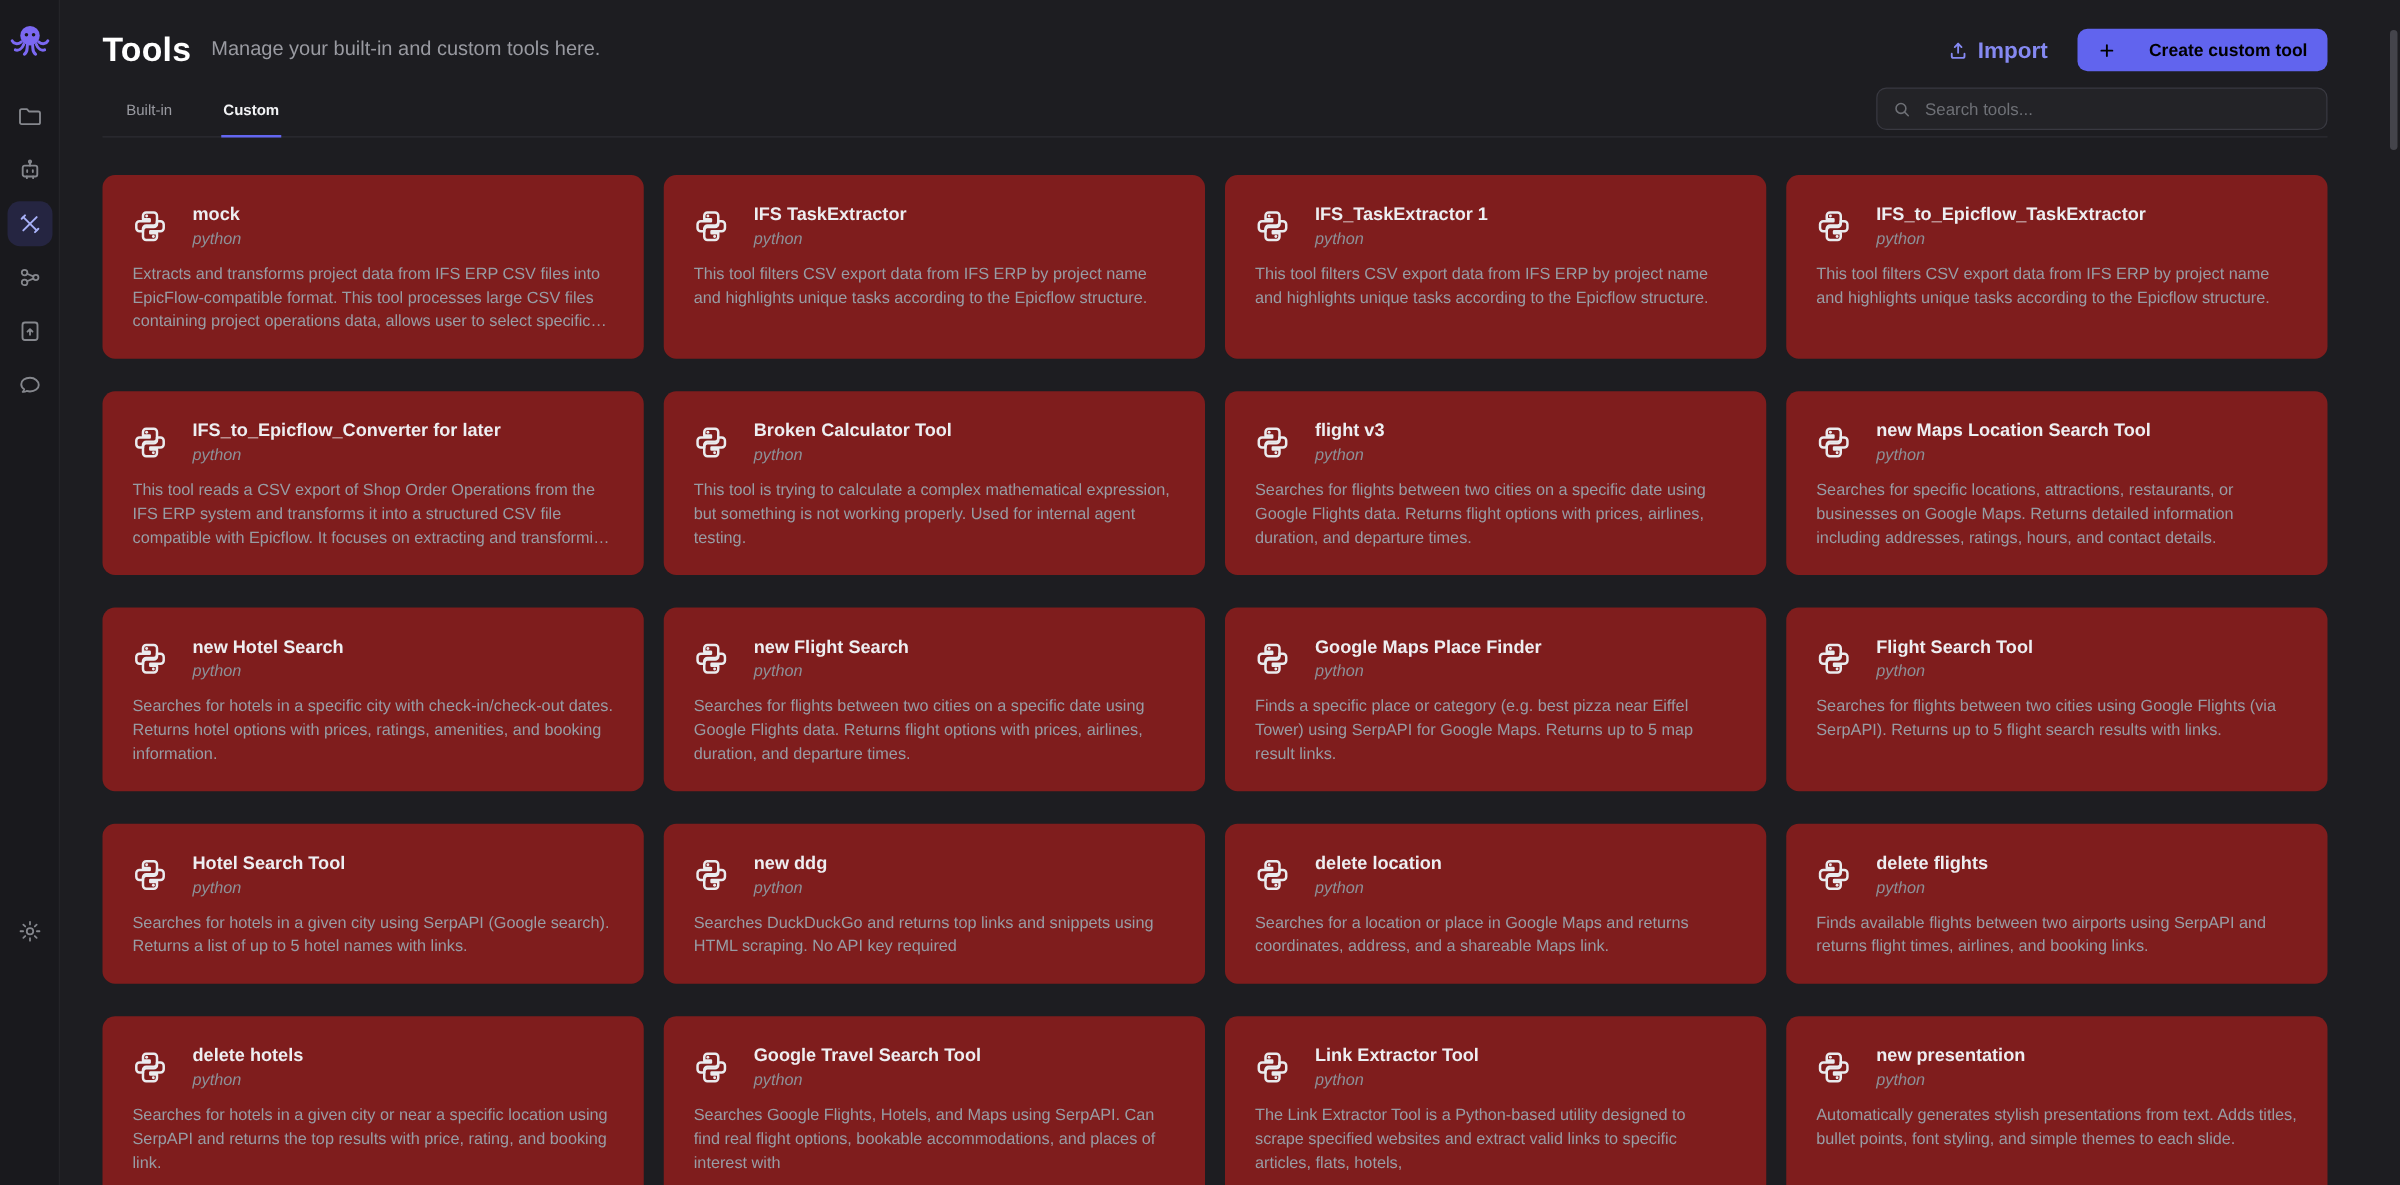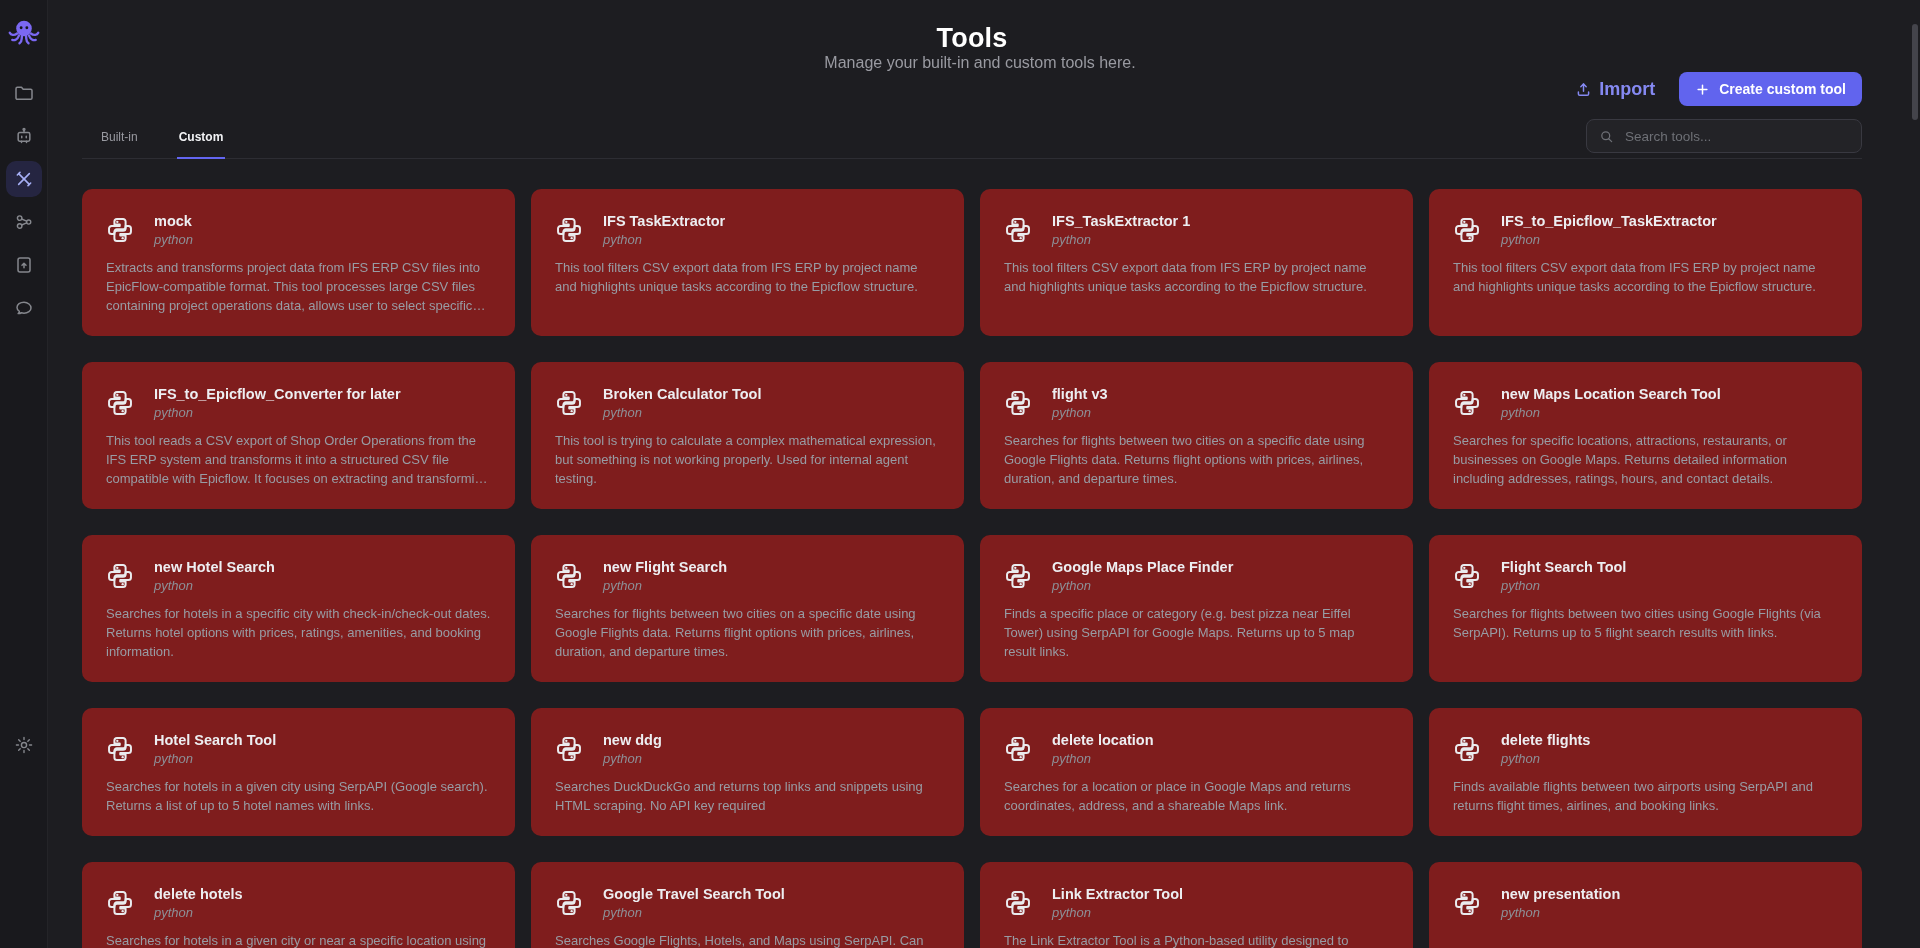--- a/index.html
+++ b/index.html
@@ -30,50 +30,50 @@
   .sidebar-settings {
     position: absolute; top: 727px; left: 50%; transform: translateX(-50%);
     width: 36px; height: 36px; display: flex; align-items: center; justify-content: center;
     color: #85878d; cursor: pointer;
   }
   .sidebar-settings svg { width: 20px; height: 20px; }
 
   
   .main { flex: 1; padding: 0 58px 0 34px; display: flex; flex-direction: column; }
 
-  .page-header { display: flex; align-items: center; margin-top: 23px; flex-direction: column; }
+  .page-header { display: flex; align-items: center; margin-top: 23px; }
   .page-title { font-size: 27px; font-weight: 700; color: #ffffff; margin: 0; letter-spacing: .2px; }
   .page-subtitle { font-size: 16px; color: #999aa1; margin-left: 16px; }
   .header-actions { margin-left: auto; display: flex; align-items: center; gap: 24px; }
   .import-btn {
     display: flex; align-items: center; gap: 7px;
     background: none; border: none; cursor: pointer;
     color: #8589f2; font-size: 18px; font-weight: 700;
     font-family: "Liberation Sans", sans-serif; padding: 0;
   }
   .import-btn svg { width: 17px; height: 17px; }
   .create-btn {
-    display: flex; align-items: center; gap: 9px;
+    display: flex; align-items: center; gap: 26px;
     background: #6164ee; border: none; border-radius: 8px; cursor: pointer;
-    color: #ffffff; font-size: 14px; font-weight: 600;
+    color: #000000; font-size: 14px; font-weight: 600;
     font-family: "Liberation Sans", sans-serif; padding: 9px 16px;
   }
   .create-btn svg { width: 15px; height: 15px; }
 
   .toolbar { display: flex; align-items: flex-end; border-bottom: 1px solid #2d2d33; margin-top: 13px; }
   .tabs { display: flex; gap: 37px; margin-left: 17px; }
   .tab {
     padding: 6px 2px 13px; font-size: 12px; color: #999aa1;
     border-bottom: 2px solid transparent; margin-bottom: -1px; cursor: pointer;
   }
   .tab.active { color: #f2f3f5; font-weight: 700; border-bottom-color: #6366f1; }
   .search-box {
     margin-left: auto; margin-bottom: 5px;
     display: flex; align-items: center; gap: 9px;
-    width: 276px; height: 34px; padding: 0 12px;
+    width: 361px; height: 34px; padding: 0 12px;
     background: #232327; border: 1px solid #393941; border-radius: 8px;
     color: #6e7076;
   }
   .search-box svg { width: 15px; height: 15px; flex-shrink: 0; }
   .search-box input {
     flex: 1; background: transparent; border: none; outline: none;
     color: #d4d5d9; font-size: 13.5px; font-family: "Liberation Sans", sans-serif;
   }
   .search-box input::placeholder { color: #6e7076; }
 
@@ -481,18 +481,19 @@
   <article class="tool-card">
     <div class="card-head">
       <svg class="py-svg">
               <use href="#icon-python"></use>
             </svg>
       <div class="card-titles">
         <h3 class="tool-name">new presentation</h3>
         <div class="tool-lang">python</div>
       </div>
     </div>
+    <p class="tool-desc">Automatically generates stylish presentations from text. Adds titles, bullet points, font styling, and simple themes to each slide.</p>
   </article>
 </section>
   </main>
 </div>
 
 <div class="scroll-thumb"></div>
 
 </body></html>

